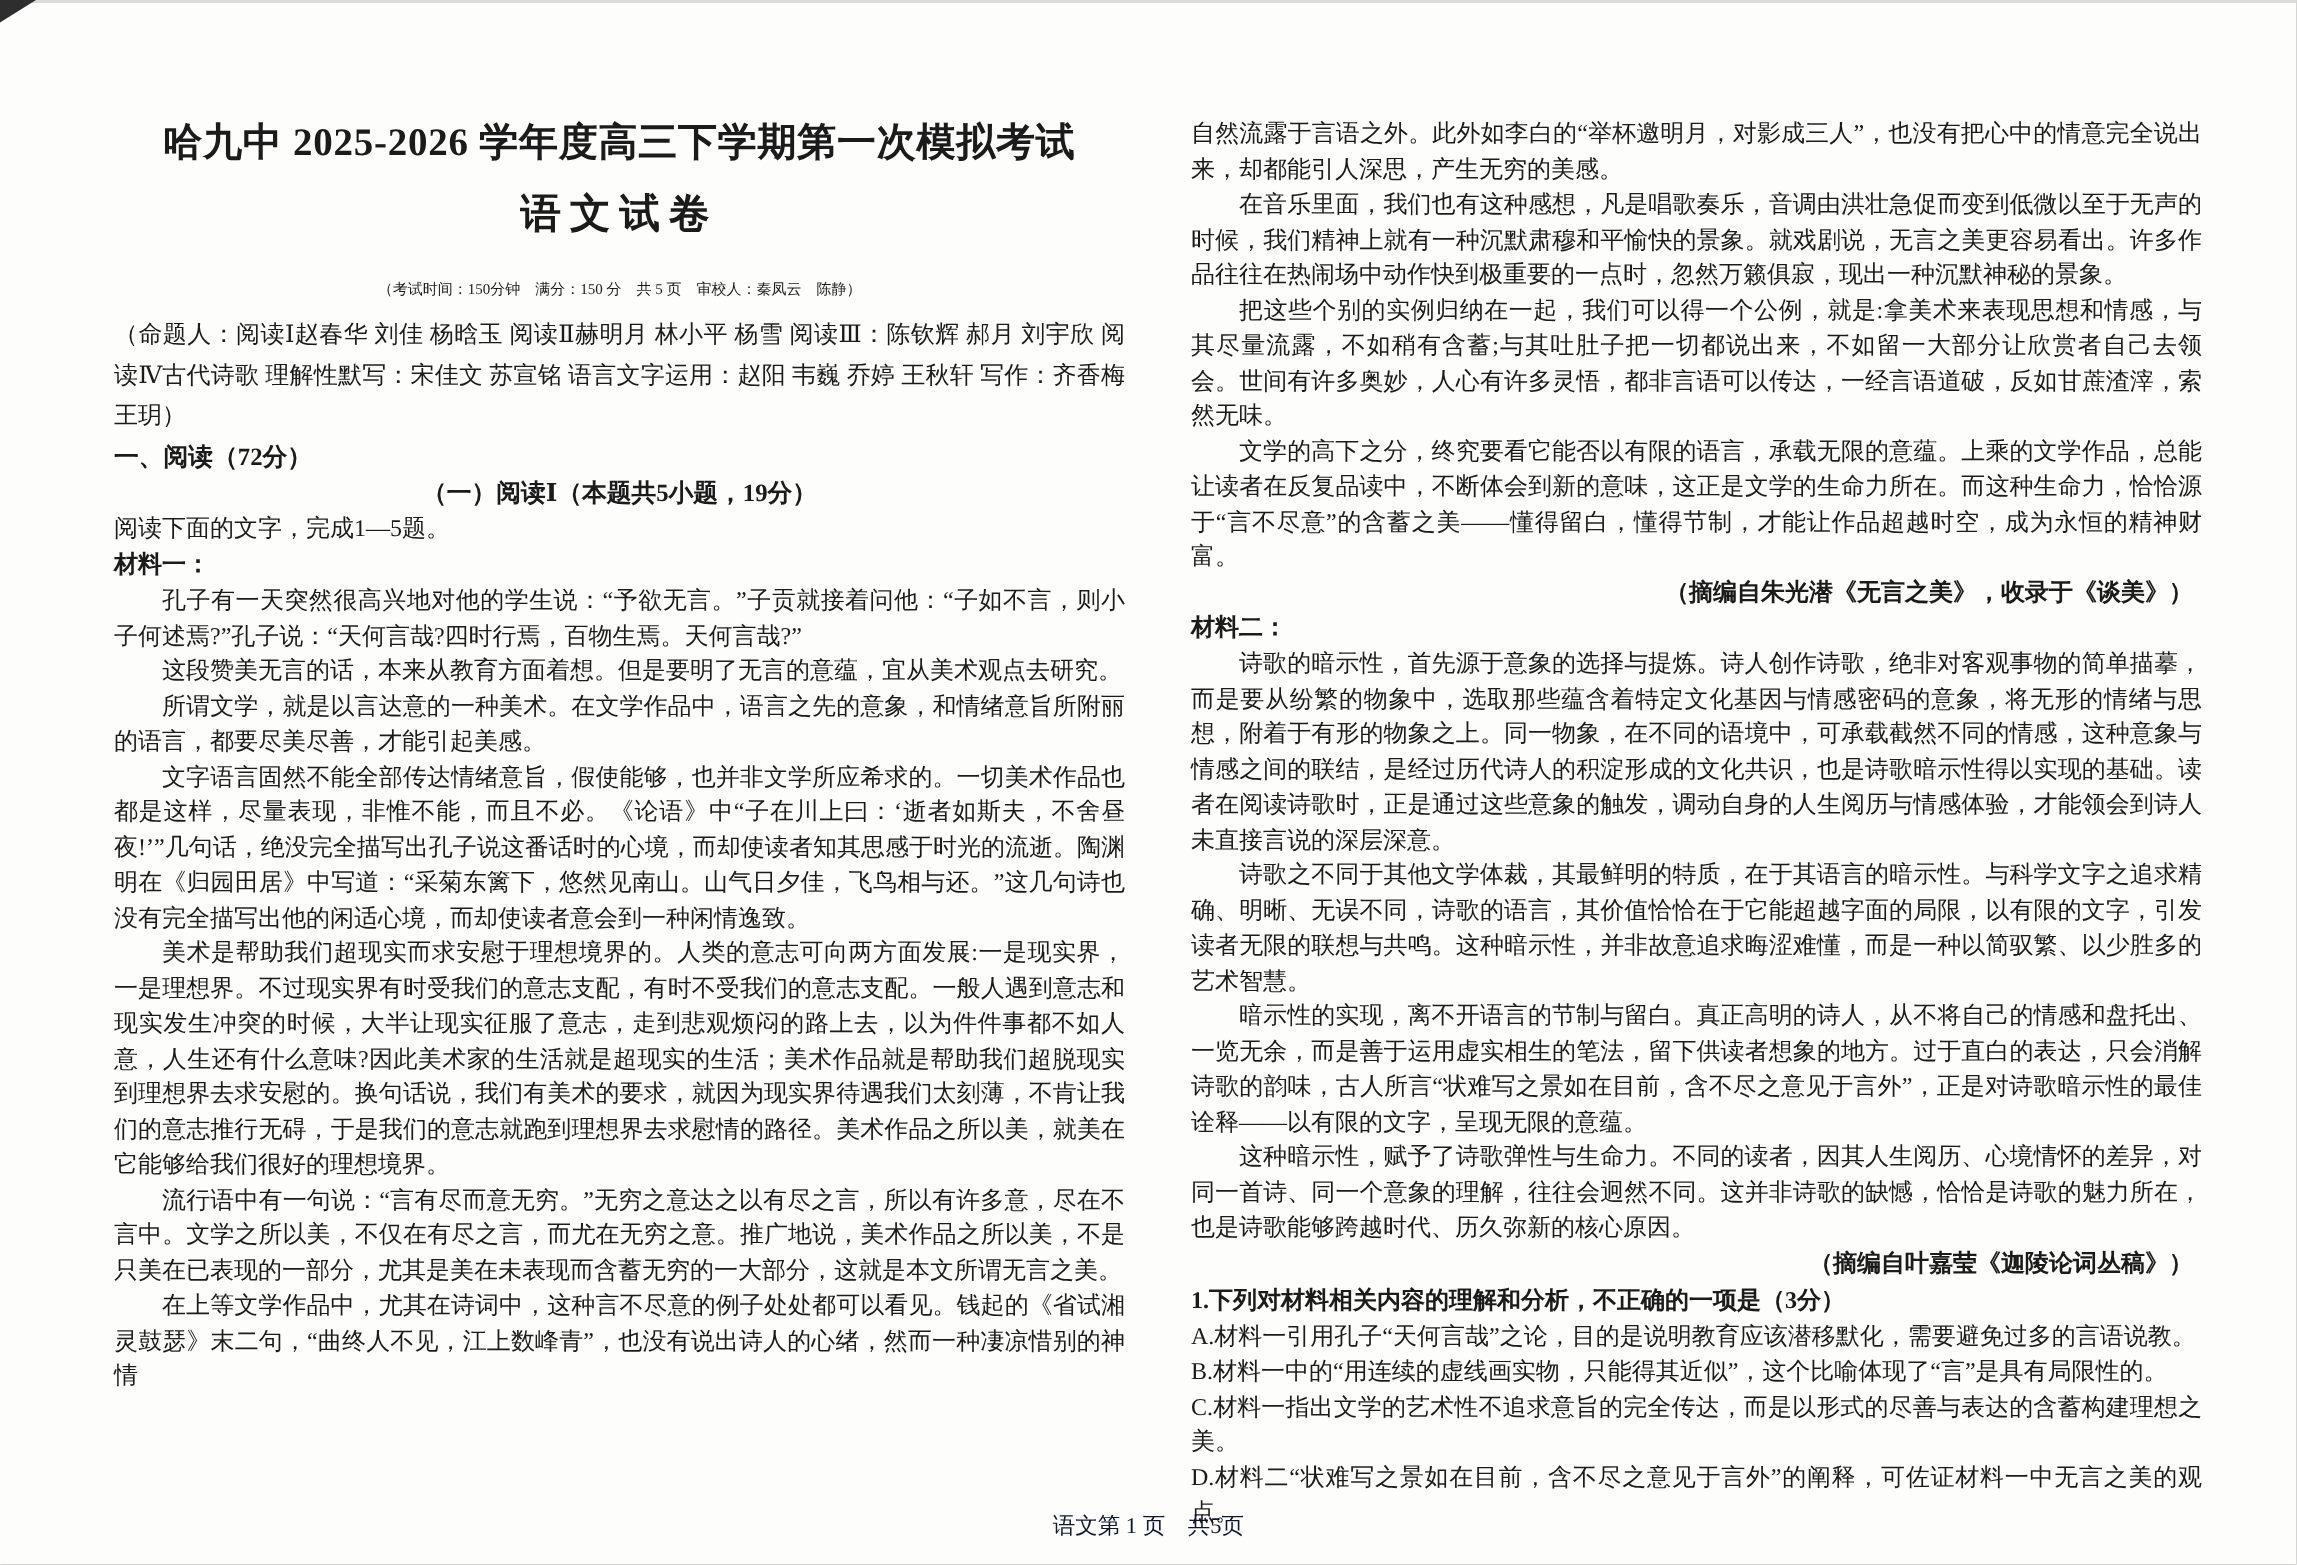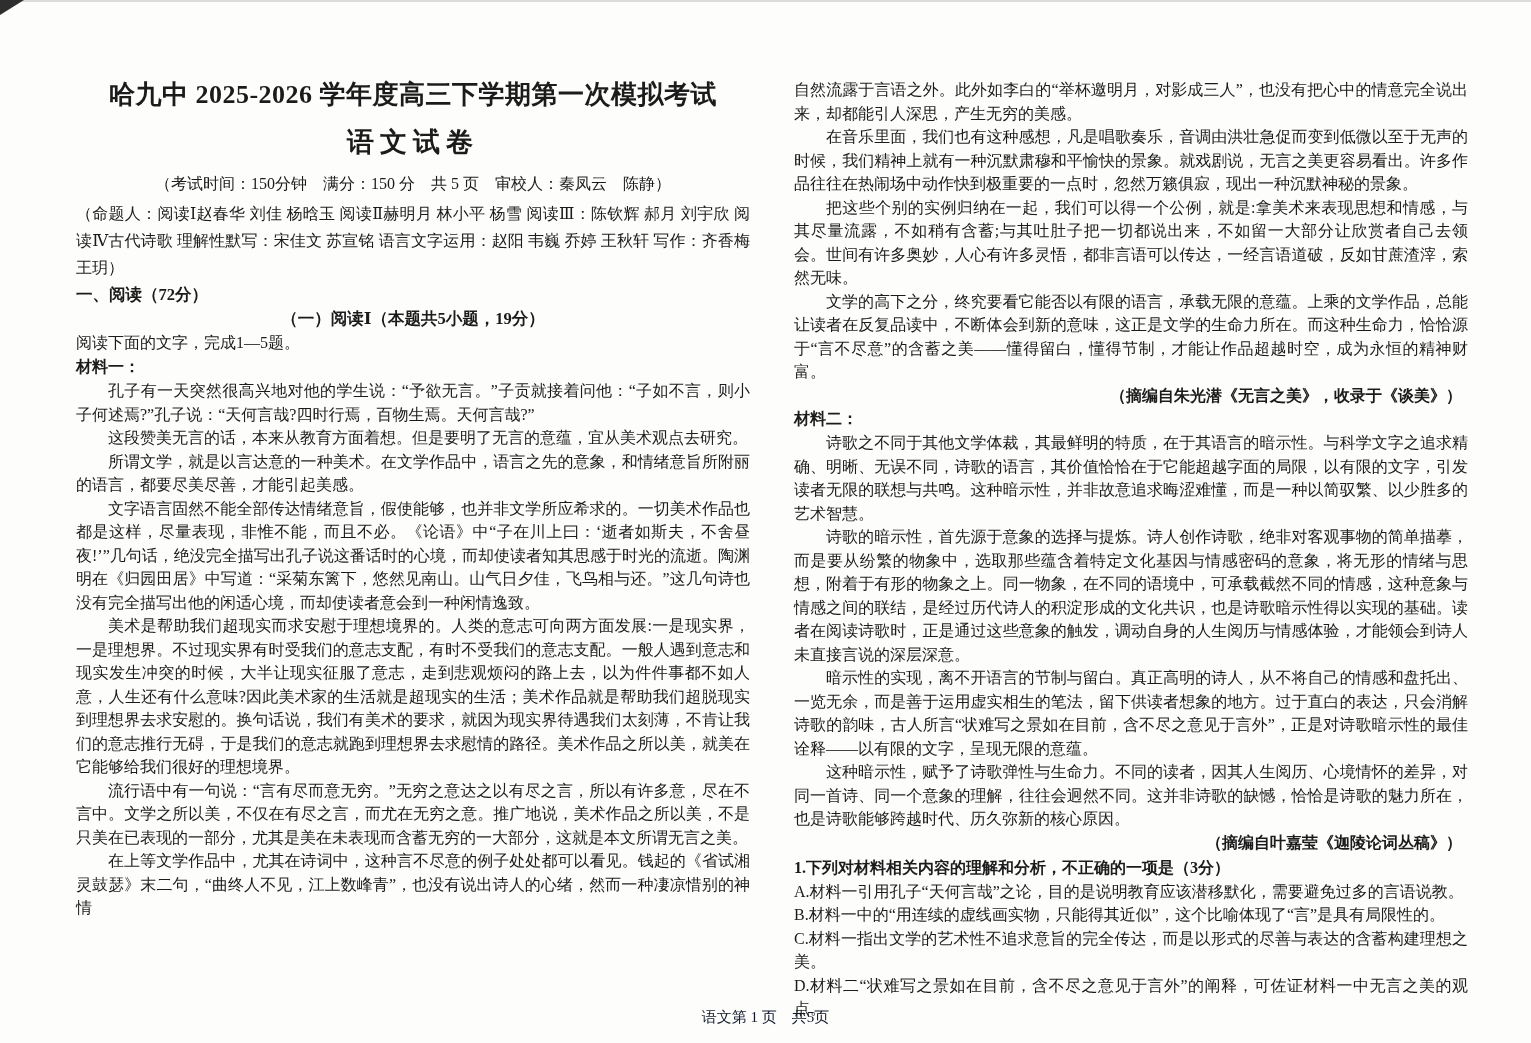--- a/index.html
+++ b/index.html
@@ -13,21 +13,21 @@
   .scan-corner {
     position:absolute; top:0; left:0; width:0; height:0;
     border-top:15px solid #2e2e2e; border-right:24px solid transparent;
   }
   .scan-topline { position:absolute; top:0; left:0; right:0; height:2px; background:rgba(120,120,120,.25); }
   .columns { display:flex; gap:44px; padding:78px 91px 0 76px; }
   .col { width:674px; flex:none; }
 
   .title { font-size:26px; font-weight:bold; text-align:center; line-height:34px; letter-spacing:.5px; }
   .subtitle { font-size:27px; font-weight:bold; text-align:center; line-height:36px; margin-top:12px; letter-spacing:6px; }
-  .exam-info { font-size:16px; text-align:center; line-height:24px; margin-top:12px; }
+  .exam-info { font-size:10px; text-align:center; line-height:24px; margin-top:22px; }
   .setters { font-size:16px; line-height:27px; margin-top:4px; text-align:justify; }
 
   .sec-heading { font-size:16.5px; font-weight:bold; line-height:24px; margin-top:2px; }
   .sub-heading { font-size:16.5px; font-weight:bold; line-height:24px;text-align:center; }
   .instruction { font-size:16px; line-height:24px; }
   .material-label { font-size:16px; font-weight:bold; line-height:24px; }
 
   .para { font-size:16px; line-height:23.5px; text-align:justify; text-indent:2em; }
   .no-indent { text-indent:0; }
   .attribution { font-size:16px; font-weight:bold; line-height:23.5px; text-align:right; padding-right:6px; }
@@ -63,22 +63,22 @@
       <p class="para">在上等文学作品中，尤其在诗词中，这种言不尽意的例子处处都可以看见。钱起的《省试湘灵鼓瑟》末二句，“曲终人不见，江上数峰青”，也没有说出诗人的心绪，然而一种凄凉惜别的神情</p>
     </div>
 
     <div class="col">
       <p class="para no-indent">自然流露于言语之外。此外如李白的“举杯邀明月，对影成三人”，也没有把心中的情意完全说出来，却都能引人深思，产生无穷的美感。</p>
       <p class="para">在音乐里面，我们也有这种感想，凡是唱歌奏乐，音调由洪壮急促而变到低微以至于无声的时候，我们精神上就有一种沉默肃穆和平愉快的景象。就戏剧说，无言之美更容易看出。许多作品往往在热闹场中动作快到极重要的一点时，忽然万籁俱寂，现出一种沉默神秘的景象。</p>
       <p class="para">把这些个别的实例归纳在一起，我们可以得一个公例，就是:拿美术来表现思想和情感，与其尽量流露，不如稍有含蓄;与其吐肚子把一切都说出来，不如留一大部分让欣赏者自己去领会。世间有许多奥妙，人心有许多灵悟，都非言语可以传达，一经言语道破，反如甘蔗渣滓，索然无味。</p>
       <p class="para">文学的高下之分，终究要看它能否以有限的语言，承载无限的意蕴。上乘的文学作品，总能让读者在反复品读中，不断体会到新的意味，这正是文学的生命力所在。而这种生命力，恰恰源于“言不尽意”的含蓄之美——懂得留白，懂得节制，才能让作品超越时空，成为永恒的精神财富。</p>
       <p class="attribution">（摘编自朱光潜《无言之美》，收录于《谈美》）</p>
       <p class="material-label">材料二：</p>
+      <p class="para">诗歌的暗示性，首先源于意象的选择与提炼。诗人创作诗歌，绝非对客观事物的简单描摹，而是要从纷繁的物象中，选取那些蕴含着特定文化基因与情感密码的意象，将无形的情绪与思想，附着于有形的物象之上。同一物象，在不同的语境中，可承载截然不同的情感，这种意象与情感之间的联结，是经过历代诗人的积淀形成的文化共识，也是诗歌暗示性得以实现的基础。读者在阅读诗歌时，正是通过这些意象的触发，调动自身的人生阅历与情感体验，才能领会到诗人未直接言说的深层深意。</p>
       <p class="para">诗歌之不同于其他文学体裁，其最鲜明的特质，在于其语言的暗示性。与科学文字之追求精确、明晰、无误不同，诗歌的语言，其价值恰恰在于它能超越字面的局限，以有限的文字，引发读者无限的联想与共鸣。这种暗示性，并非故意追求晦涩难懂，而是一种以简驭繁、以少胜多的艺术智慧。</p>
-      <p class="para">诗歌的暗示性，首先源于意象的选择与提炼。诗人创作诗歌，绝非对客观事物的简单描摹，而是要从纷繁的物象中，选取那些蕴含着特定文化基因与情感密码的意象，将无形的情绪与思想，附着于有形的物象之上。同一物象，在不同的语境中，可承载截然不同的情感，这种意象与情感之间的联结，是经过历代诗人的积淀形成的文化共识，也是诗歌暗示性得以实现的基础。读者在阅读诗歌时，正是通过这些意象的触发，调动自身的人生阅历与情感体验，才能领会到诗人未直接言说的深层深意。</p>
       <p class="para">暗示性的实现，离不开语言的节制与留白。真正高明的诗人，从不将自己的情感和盘托出、一览无余，而是善于运用虚实相生的笔法，留下供读者想象的地方。过于直白的表达，只会消解诗歌的韵味，古人所言“状难写之景如在目前，含不尽之意见于言外”，正是对诗歌暗示性的最佳诠释——以有限的文字，呈现无限的意蕴。</p>
       <p class="para">这种暗示性，赋予了诗歌弹性与生命力。不同的读者，因其人生阅历、心境情怀的差异，对同一首诗、同一个意象的理解，往往会迥然不同。这并非诗歌的缺憾，恰恰是诗歌的魅力所在，也是诗歌能够跨越时代、历久弥新的核心原因。</p>
       <p class="attribution">（摘编自叶嘉莹《迦陵论词丛稿》）</p>
       <p class="question-stem">1.下列对材料相关内容的理解和分析，不正确的一项是（3分）</p>
       <p class="option">A.材料一引用孔子“天何言哉”之论，目的是说明教育应该潜移默化，需要避免过多的言语说教。</p>
       <p class="option">B.材料一中的“用连续的虚线画实物，只能得其近似”，这个比喻体现了“言”是具有局限性的。</p>
       <p class="option">C.材料一指出文学的艺术性不追求意旨的完全传达，而是以形式的尽善与表达的含蓄构建理想之美。</p>
       <p class="option">D.材料二“状难写之景如在目前，含不尽之意见于言外”的阐释，可佐证材料一中无言之美的观点。</p>
     </div>
 

